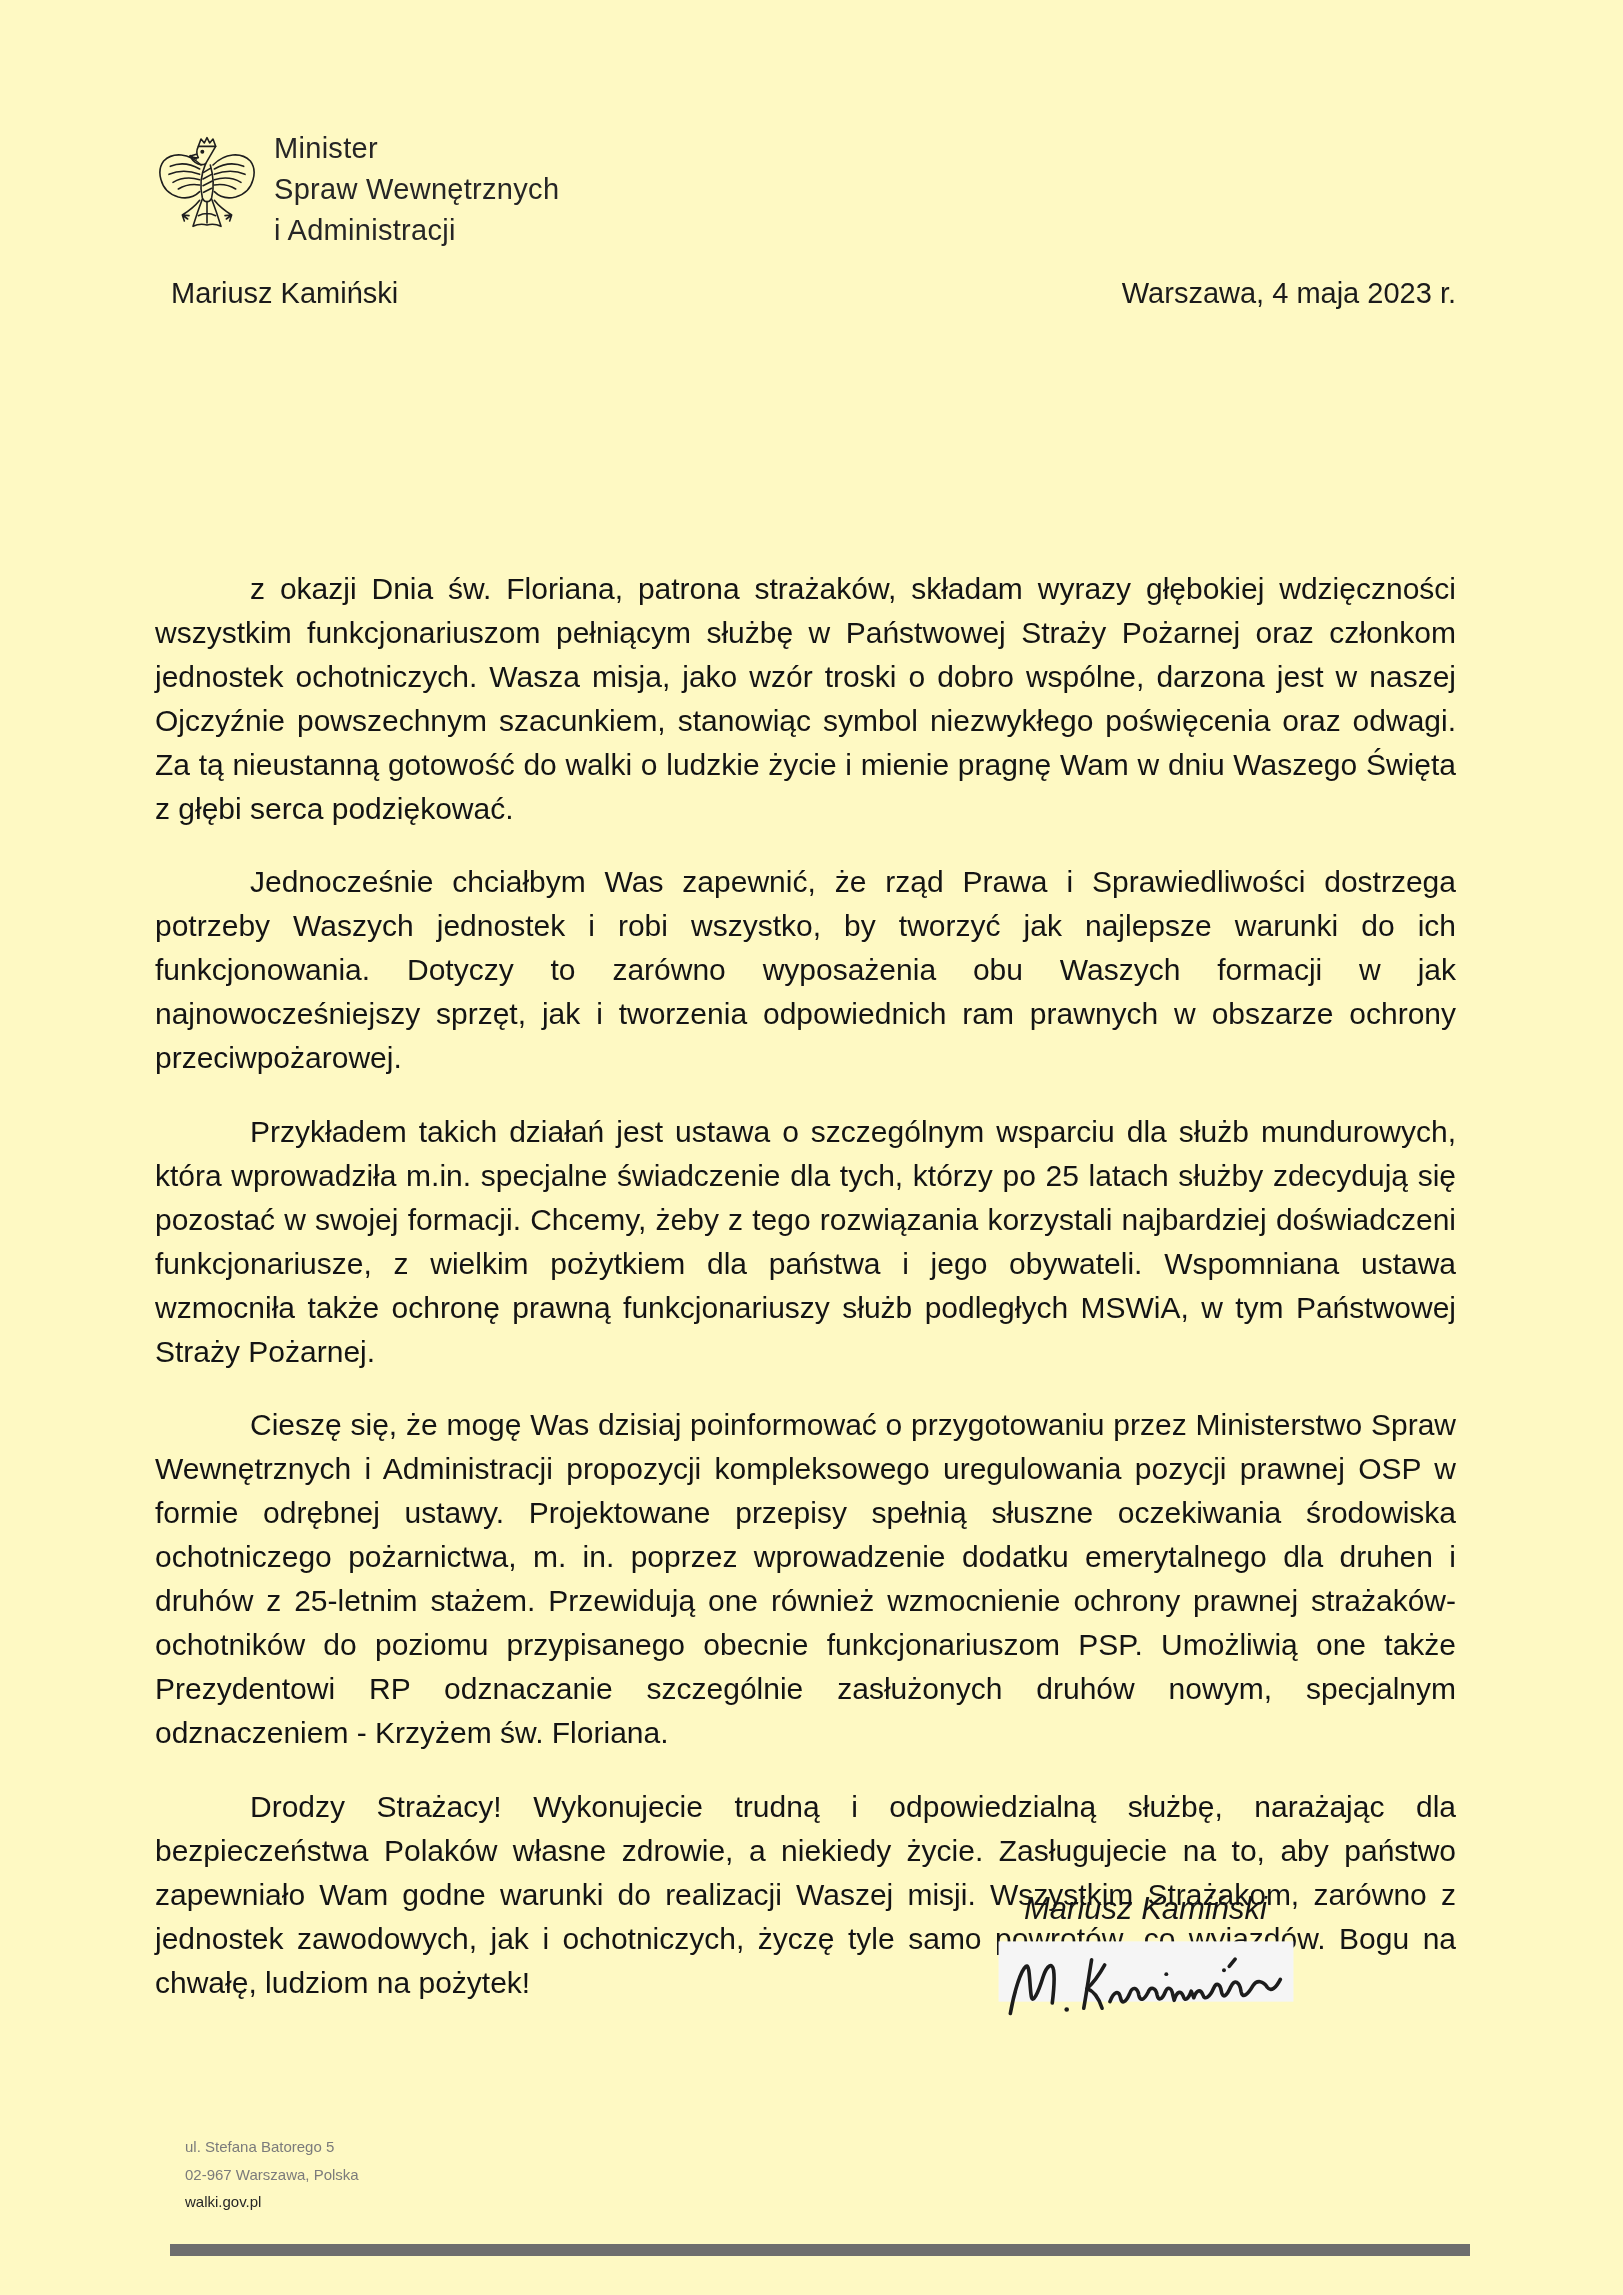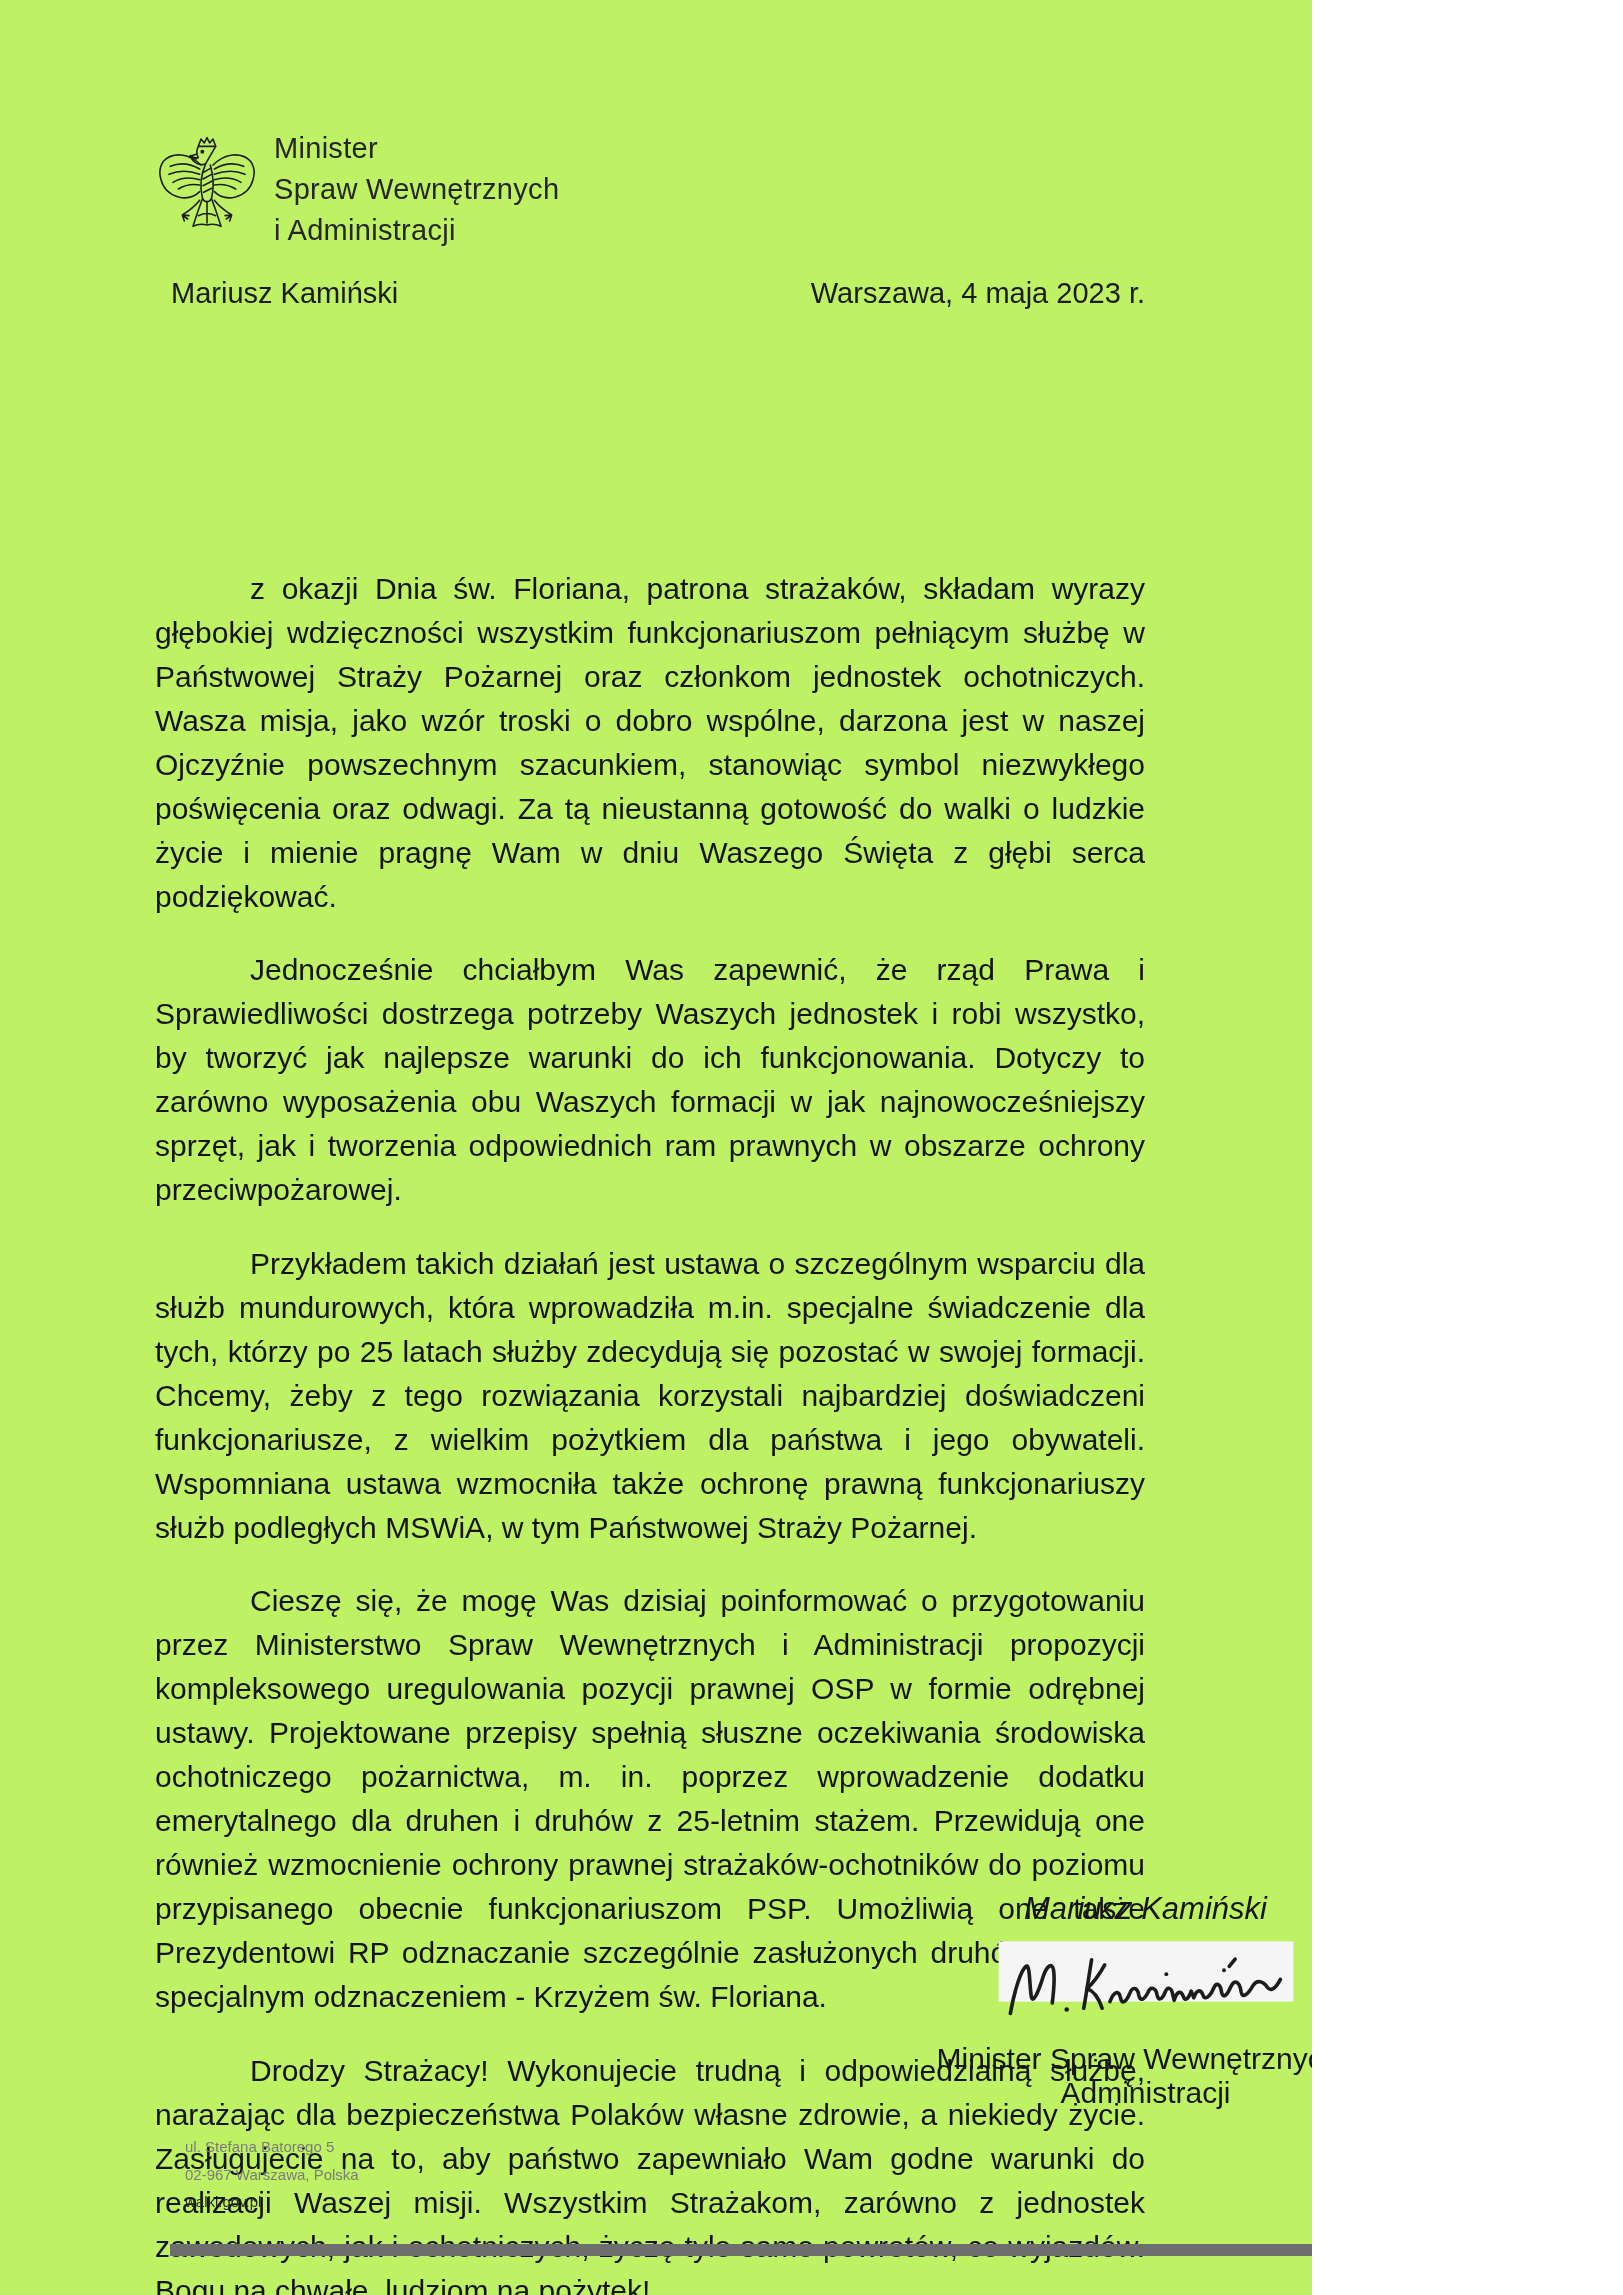--- a/index.html
+++ b/index.html
@@ -1,19 +1,19 @@
 <!DOCTYPE html>
 <html lang="pl" style="font-size:10.5px"><head>
 <meta charset="utf-8">
 <style>
   html,body{margin:0;padding:0;background:#ffffff;}
   .page{
     position:relative;
-    width:1312px;height:2295px;
-    background:#bef264;
+    width:1623px;height:2295px;
+    background:#fef9c3;
     font-family:"Liberation Sans", sans-serif;
     color:#161616;
     overflow:hidden;
   }
   
   .letterhead{
     position:absolute;left:157px;top:128px;
     display:flex;align-items:flex-start;gap:17px;
   }
   .emblem{margin-top:6.5px;}
@@ -129,21 +129,20 @@
           <path d="M172,44 C162,62 152,74 145,80 C156,84 164,98 168,110"></path>
 
           <path d="M180,100 C186,84 194,82 196,94 C198,104 204,102 210,88 C214,76 222,78 224,90 C226,100 232,98 238,86 C242,76 250,78 252,90 C254,100 260,96 264,86 C268,76 274,78 276,90 L278,98 C282,84 288,82 292,92 C294,100 300,96 304,84 L308,94 C312,82 318,80 322,90 C324,98 332,94 338,80 C342,70 348,72 350,84 C352,96 358,92 364,78 C370,64 378,70 380,84 C382,96 390,90 398,76 C404,66 414,68 420,78 C426,86 434,78 440,66"></path>
 
           <circle cx="266" cy="58" r="3" fill="#1c1c1c" stroke="none"></circle>
           <circle cx="354" cy="52" r="3" fill="#1c1c1c" stroke="none"></circle>
           <path d="M362,46 l9,-11"></path>
         </g>
       </svg>
     </div>
-    <div class="sig-title">Minister Spraw Wewnętrznych i Administracji</div>
   </div>
 
   <div class="footer">
     <div>ul. Stefana Batorego 5</div>
     <div>02-967 Warszawa, Polska</div>
     <div class="site">walki.gov.pl</div>
   </div>
 
   <div class="bottom-bar"></div>
 

